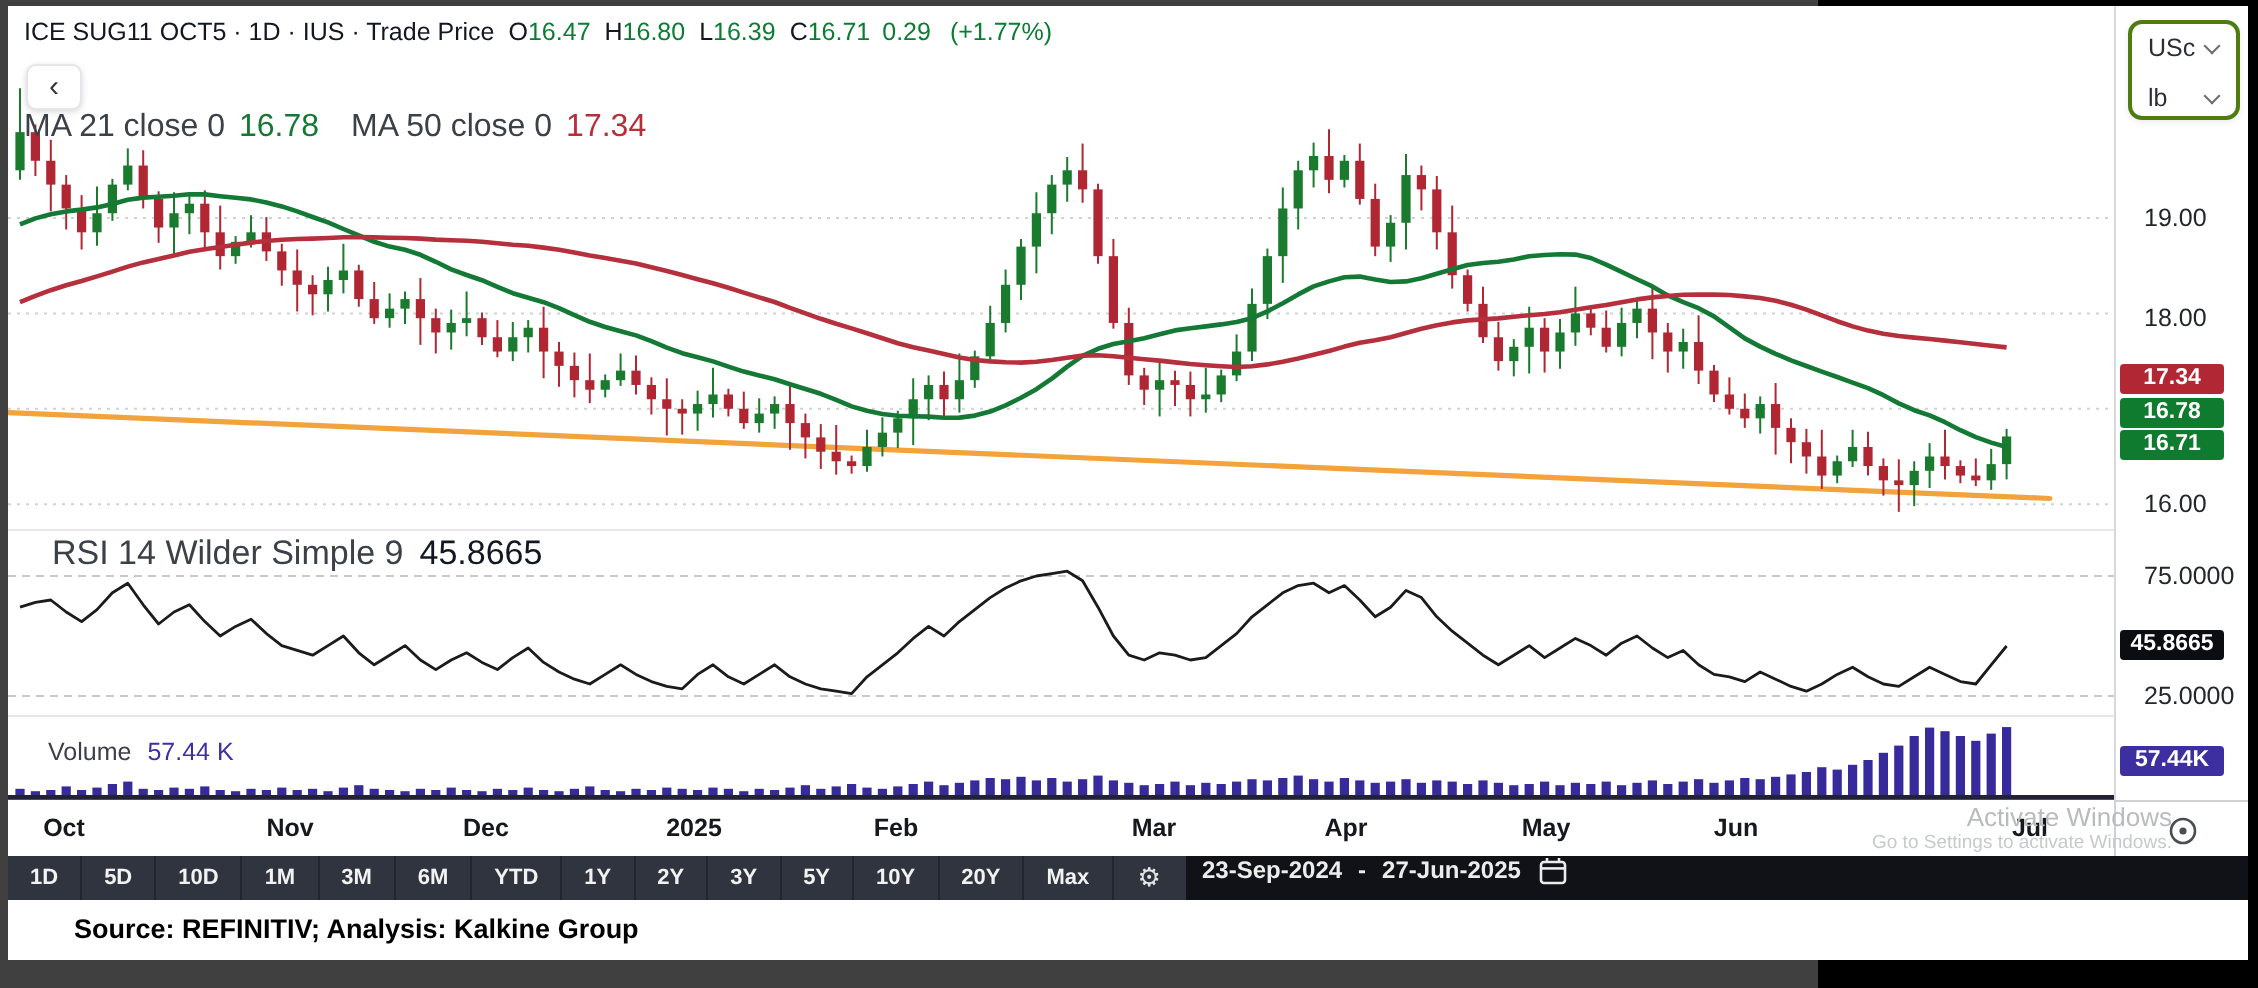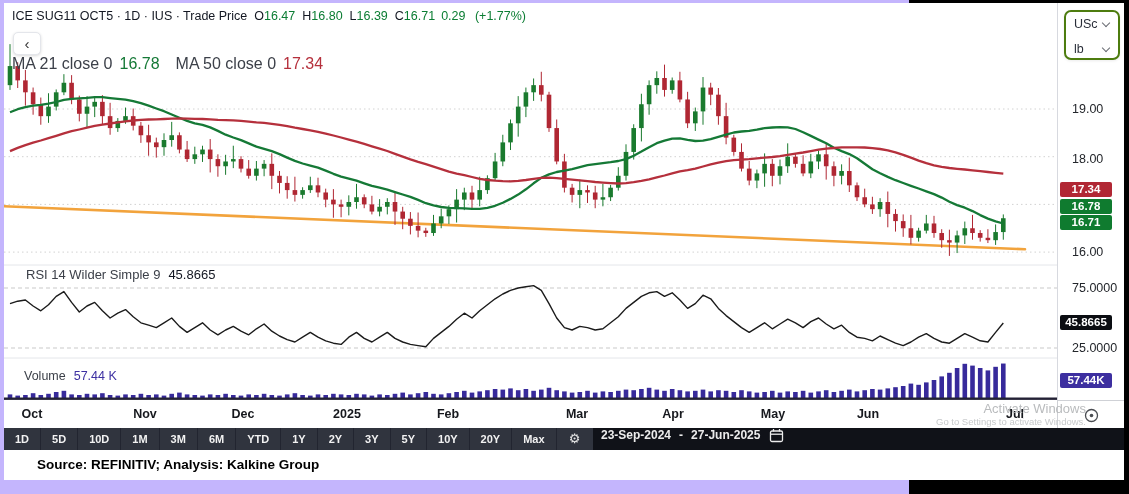--- a/index.html
+++ b/index.html
@@ -1,36 +1,36 @@
 <!DOCTYPE html>
 <html><head>
 <meta charset="utf-8">
 <style>
   * { box-sizing: border-box; margin: 0; padding: 0; }
   html,body { width:1129px; height:494px; overflow:hidden; background:#000;
     font-family:"Liberation Sans", sans-serif; }
-  .outer { position:relative; width:909px; height:494px; background:#c4b5fd; }
+  .outer { position:relative; width:909px; height:494px; background:#404040; }
   .app { position:absolute; left:4px; top:3px; width:1120px; height:477px; background:#fff; overflow:hidden; }
 
   #chartsvg { position:absolute; left:0; top:0; }
 
   .legend-row1 { position:absolute; left:8px; top:6px; font-size:12.5px; color:#131722; white-space:nowrap; z-index:5; }
   .legend-row1 .ohlc-letter { color:#131722; margin-left:7px; }
   .legend-row1 .ohlc-value { color:#0b7d33; }
   .legend-row1 .chg { color:#0b7d33; margin-left:6px; }
 
   .back-btn { position:absolute; left:9px; top:29px; width:28px; height:23px; background:#fff;
     border:1px solid #e4e6eb; border-radius:5px; box-shadow:0 1px 3px rgba(0,0,0,.15);
     font-size:15px; color:#333; text-align:center; line-height:21px; z-index:6; cursor:pointer; }
 
   .legend-ma { position:absolute; left:8px; top:52px; font-size:16px; color:#3c4049; white-space:nowrap; z-index:5; }
   .legend-ma .v21 { color:#157936; margin:0 16px 0 7px; }
   .legend-ma .v50 { color:#b5303c; margin-left:7px; }
 
-  .legend-rsi { position:absolute; left:22px; top:264px; font-size:13px; color:#3c4049; z-index:5; white-space:nowrap; }
+  .legend-rsi { position:absolute; left:22px; top:264px; font-size:17px; color:#3c4049; z-index:5; white-space:nowrap; }
   .legend-rsi .val { color:#131722; margin-left:8px; }
   .legend-vol { position:absolute; left:20px; top:366px; font-size:12.5px; color:#3c4049; z-index:5; white-space:nowrap; }
   .legend-vol .val { color:#3d30a2; margin-left:8px; }
 
   .axis-col { position:absolute; left:1053px; top:0; width:67px; height:425px; background:#fff; border-left:1px solid #d7d9df; z-index:4; }
   .unit-box { position:absolute; left:6px; top:7px; width:56px; height:50px; background:#fff;
     border:2px solid #4d7c0f; border-radius:7px; box-shadow:0 1px 3px rgba(0,0,0,.08); }
   .unit-row { position:relative; height:25px; line-height:25px; padding-left:8px; font-size:12.5px; color:#2a2e39; cursor:pointer; }
   .caret { position:absolute; right:9px; top:8px; width:6px; height:6px;
     border-left:1.4px solid #6a6d74; border-bottom:1.4px solid #6a6d74; transform:rotate(-45deg); }

